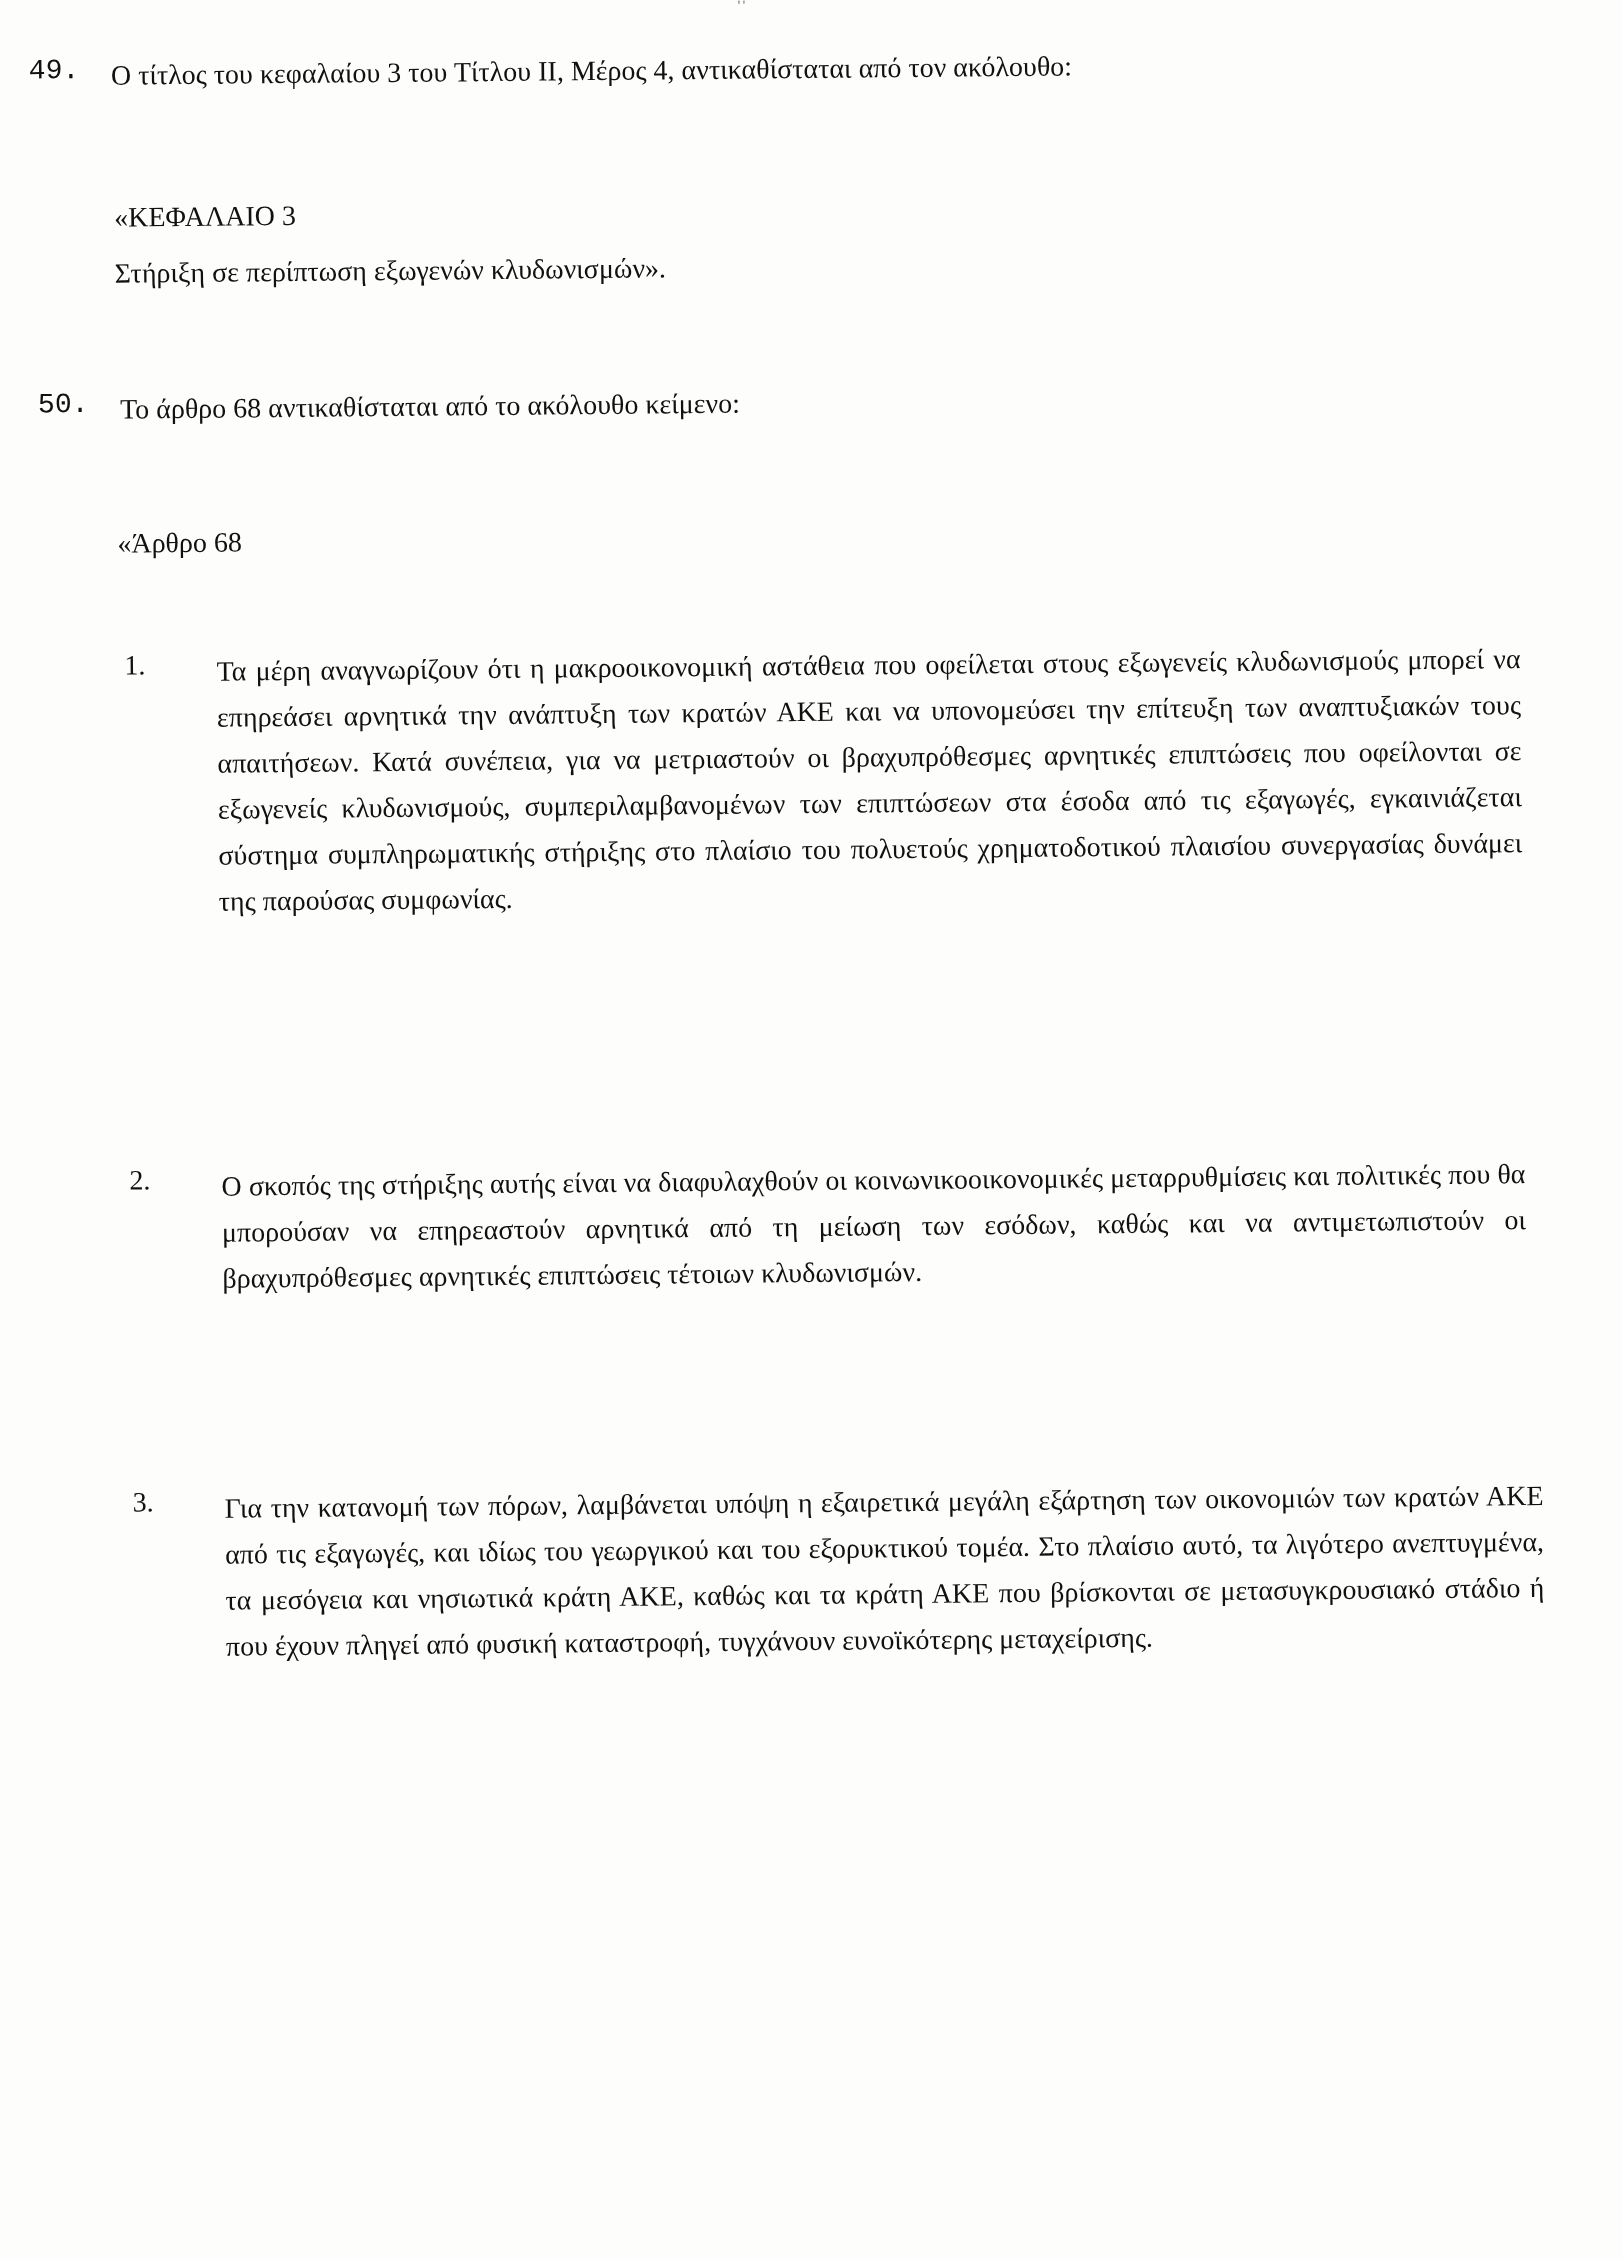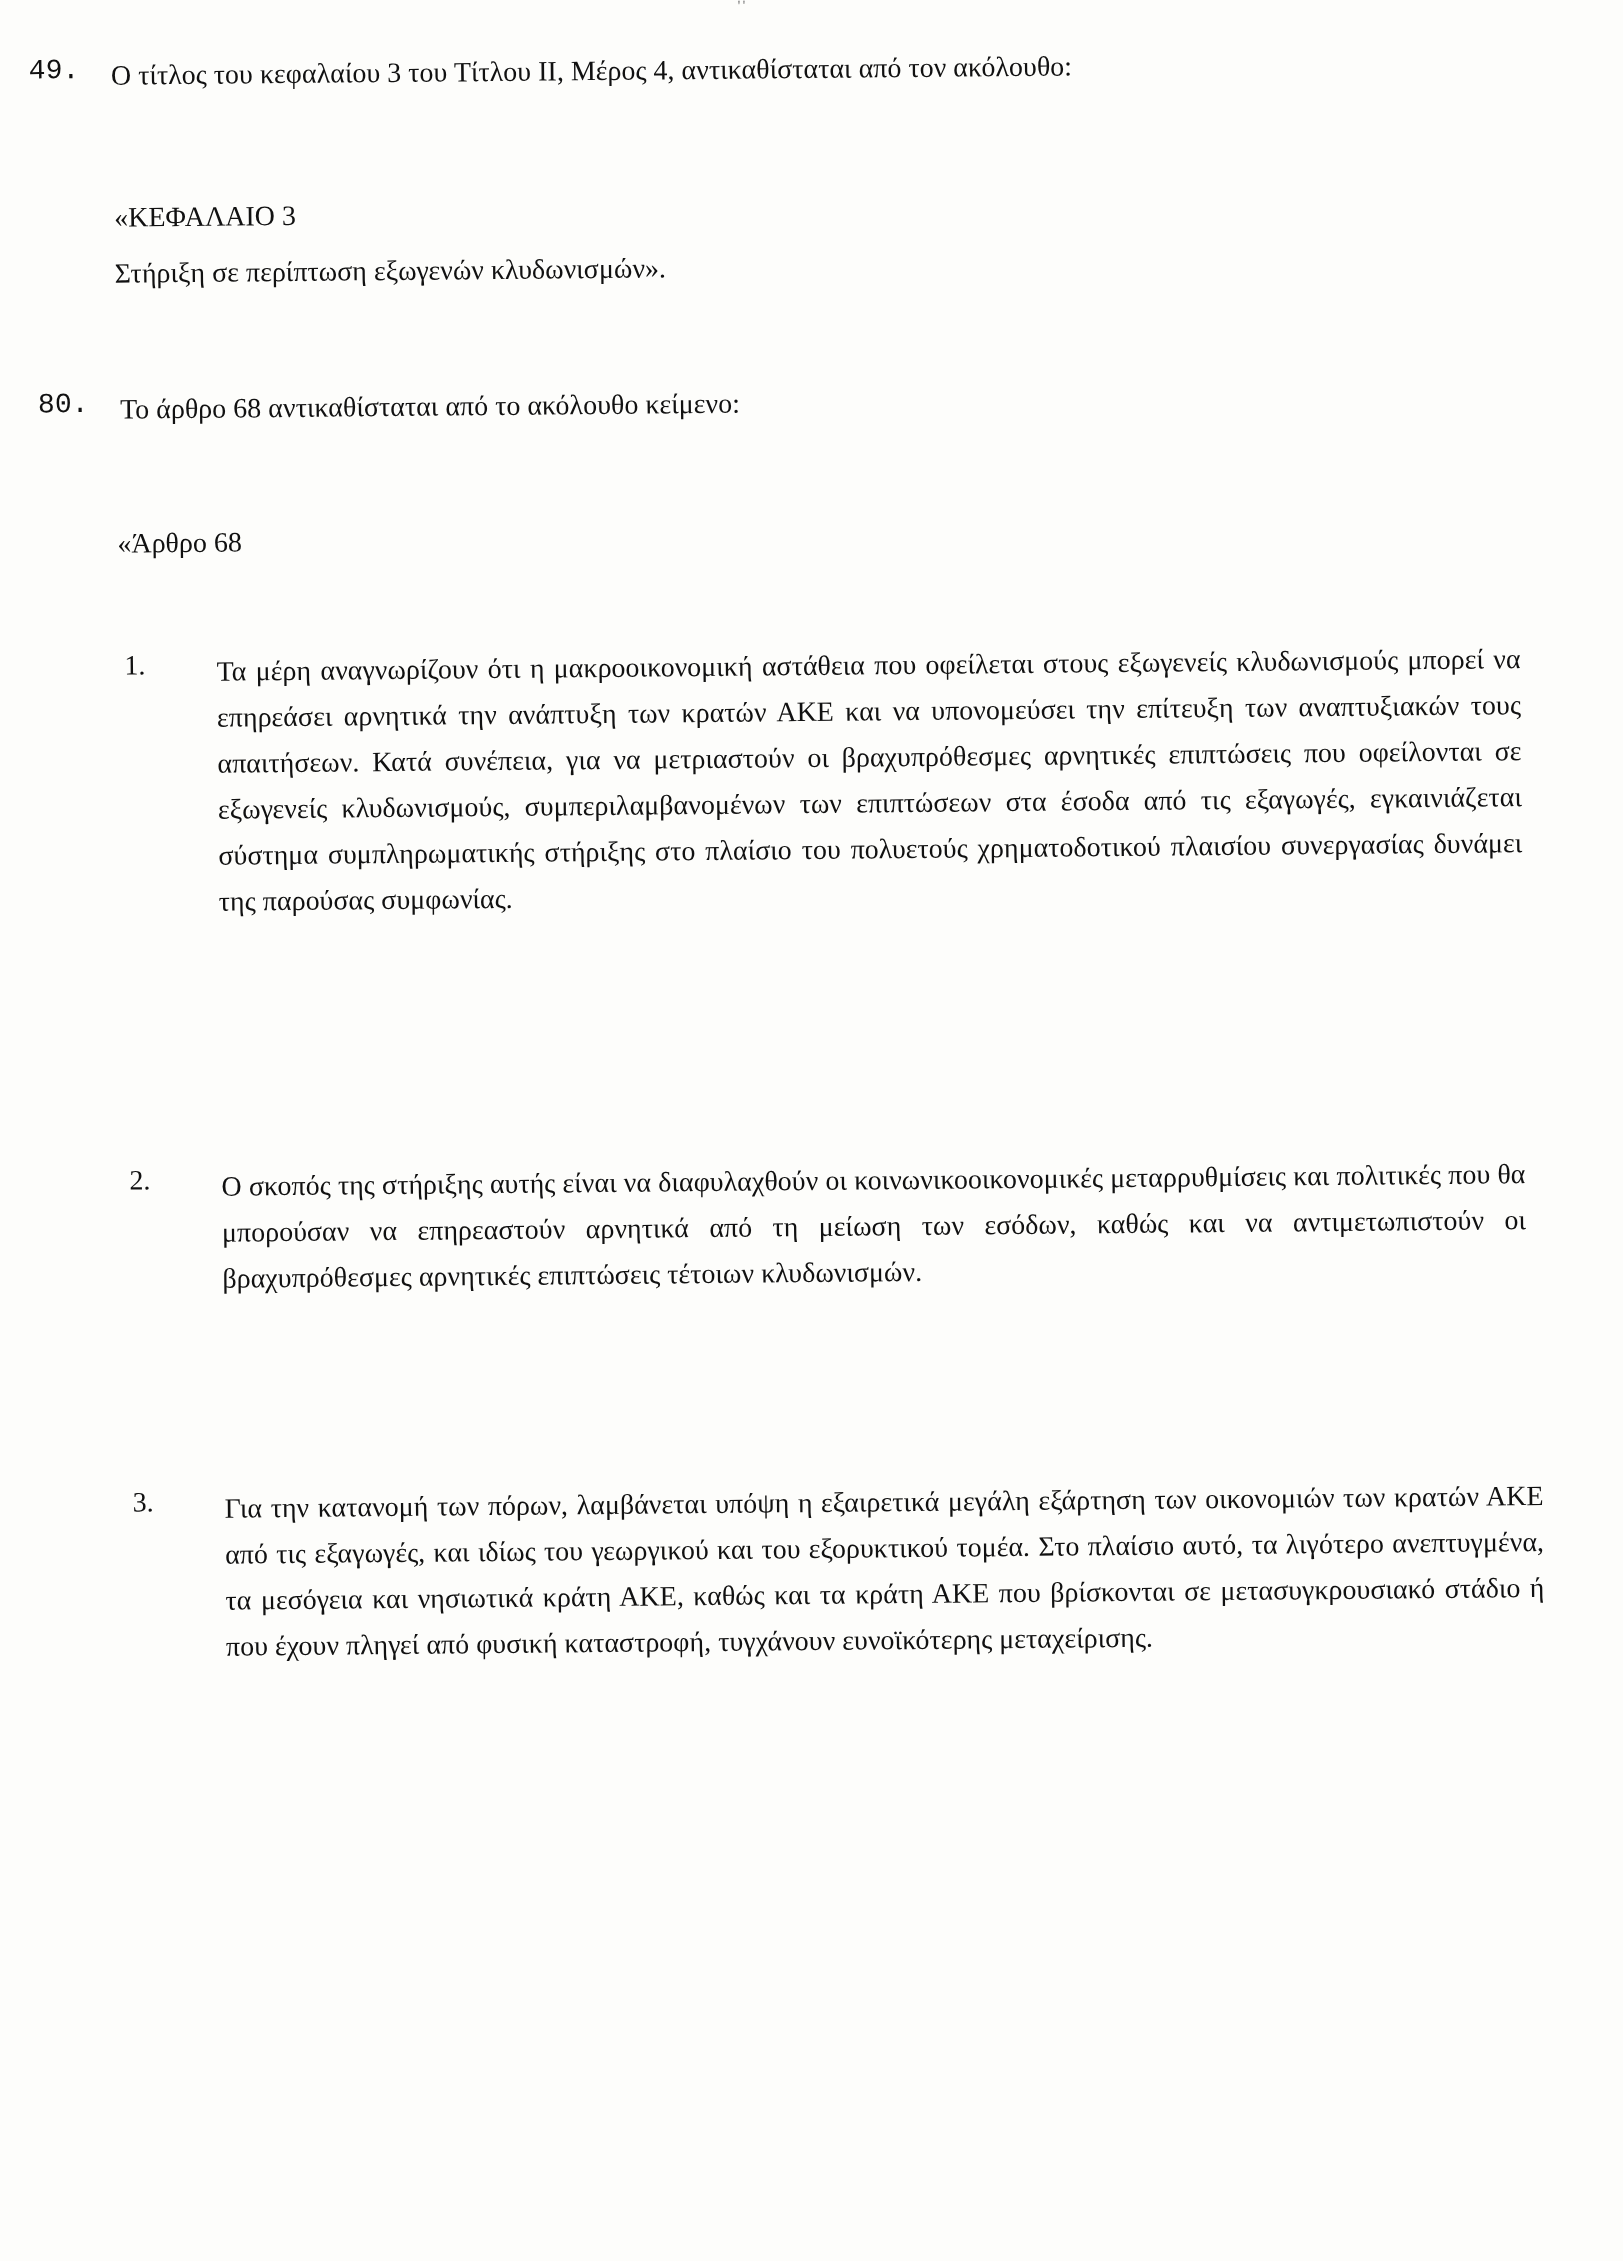--- a/index.html
+++ b/index.html
@@ -98,21 +98,21 @@
 
     <div class="numbered-block" style="left:31px; top:48px; width:1457px;">
       <span class="num">49.</span>
       <span class="numbered-text" style="width:1373px;">Ο τίτλος του κεφαλαίου 3 του Τίτλου II, Μέρος 4, αντικαθίσταται από τον ακόλουθο:</span>
     </div>
 
     <div class="para" style="left:123px; top:188px; width:1150px;">«ΚΕΦΑΛΑΙΟ 3</div>
     <div class="para" style="left:123px; top:244px; width:1227px;">Στήριξη σε περίπτωση εξωγενών κλυδωνισμών».</div>
 
     <div class="numbered-block" style="left:37px; top:382px; width:1457px;">
-      <span class="num">80.</span>
+      <span class="num">50.</span>
       <span class="numbered-text" style="width:1373px;">Το άρθρο 68 αντικαθίσταται από το ακόλουθο κείμενο:</span>
     </div>
 
     <div class="para" style="left:123px; top:514px; width:1073px;">«Άρθρο 68</div>
 
     <div class="block-wrap" style="left:129px; top:643px; width:1396px;">
       <span class="art-num">1.</span>
       <span class="art-body" style="width:1304px; display:block; text-align:justify;">Τα μέρη αναγνωρίζουν ότι η μακροοικονομική αστάθεια που οφείλεται στους εξωγενείς κλυδωνισμούς μπορεί να επηρεάσει αρνητικά την ανάπτυξη των κρατών ΑΚΕ και να υπονομεύσει την επίτευξη των αναπτυξιακών τους απαιτήσεων. Κατά συνέπεια, για να μετριαστούν οι βραχυπρόθεσμες αρνητικές επιπτώσεις που οφείλονται σε εξωγενείς κλυδωνισμούς, συμπεριλαμβανομένων των επιπτώσεων στα έσοδα από τις εξαγωγές, εγκαινιάζεται σύστημα συμπληρωματικής στήριξης στο πλαίσιο του πολυετούς χρηματοδοτικού πλαισίου συνεργασίας δυνάμει της παρούσας συμφωνίας.</span>
     </div>
 

